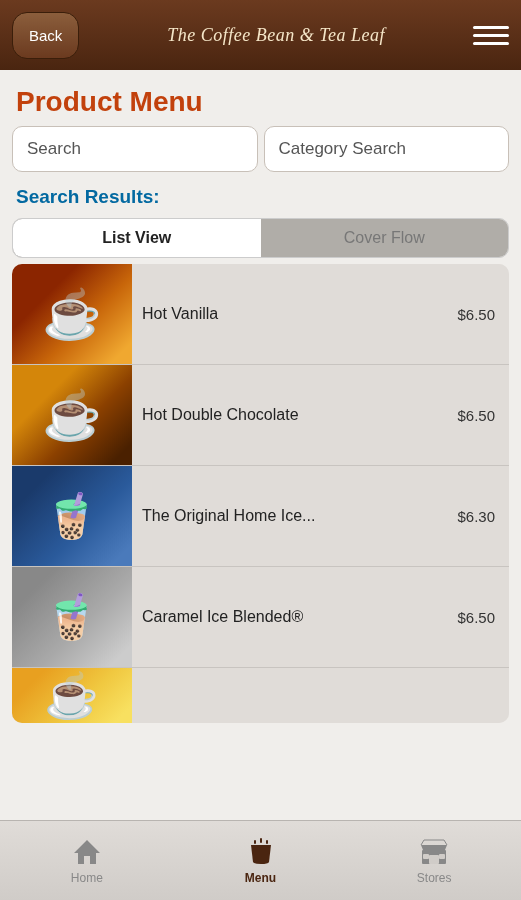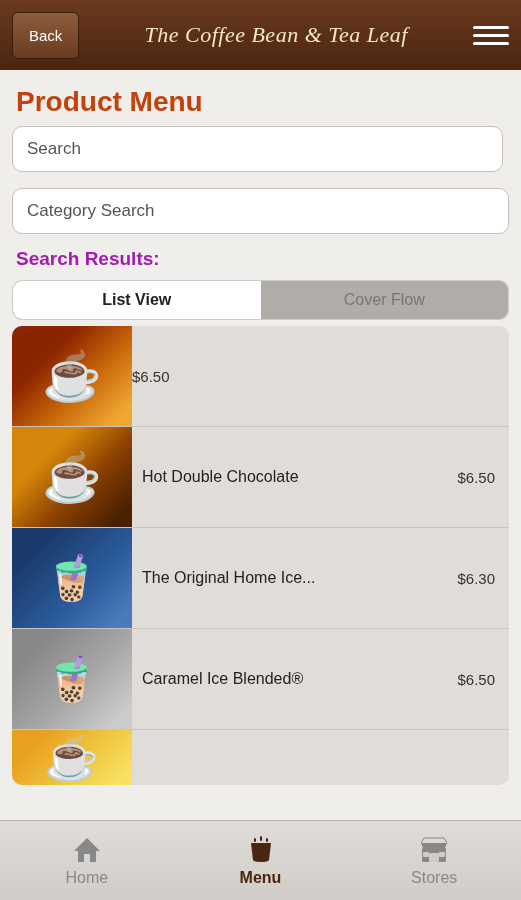--- a/index.html
+++ b/index.html
@@ -17,29 +17,29 @@
       background: linear-gradient(180deg, #6b3a1f 0%, #4a2510 100%);
       height: 70px;
       display: flex;
       align-items: center;
       justify-content: space-between;
       padding: 0 12px;
     }
     #back-btn {
       background: linear-gradient(180deg, #8b5e3c 0%, #6b3a1f 100%);
       border: 1px solid #3a1e0a;
-      border-radius: 6px;
+      border-radius: 15px;
       color: #fff;
       font-size: 15px;
       padding: 14px 16px;
       cursor: pointer;
     }
     #logo-text {
       color: #f5e6c8;
-      font-size: 22px;
+      font-size: 18px;
       font-family: Georgia, 'Times New Roman', serif;
       font-style: italic;
       flex: 1;
       text-align: center;
       letter-spacing: 0.5px;
     }
     #menu-icon {
       width: 36px;
       display: flex;
       flex-direction: column;
@@ -58,23 +58,22 @@
       background: #f0eeeb;
       padding: 16px 16px 8px 16px;
       font-size: 28px;
       font-weight: bold;
       color: #c2410c;
     }
 
     
     #search-row {
       display: flex;
-      gap: 16px;
+      gap: 0;
       padding: 0 12px 8px 12px;
-      flex-direction: column;
     }
     .search-btn {
       flex: 1;
       border: 1.5px solid #c8c0b8;
       background: #fff;
       border-radius: 10px;
       padding: 12px 14px;
       font-size: 17px;
       color: #555;
       cursor: pointer;
@@ -86,21 +85,21 @@
     }
     .search-btn:last-child {
       border-radius: 10px 10px 10px 10px;
     }
 
     
     #results-label {
       padding: 6px 16px 6px 16px;
       font-size: 19px;
       font-weight: bold;
-      color: #a21caf;
+      color: #0369a1;
       background: #f0eeeb;
     }
 
     
     #view-toggle {
       display: flex;
       margin: 4px 12px 6px 12px;
       border-radius: 10px;
       overflow: hidden;
       border: 1px solid #ccc;
@@ -246,21 +245,21 @@
     }
     .nav-item {
       display: flex;
       flex-direction: column;
       align-items: center;
       gap: 4px;
       cursor: pointer;
       flex: 1;
     }
     .nav-label {
-      font-size: 16px;
+      font-size: 12px;
       color: #888;
     }
     .nav-item.active .nav-label {
       color: #4a2510;
       font-weight: bold;
     }
 
     
     .nav-svg {
       width: 30px;
@@ -291,20 +290,21 @@
 
 <div id="view-toggle">
   <div class="toggle-tab active">List View</div>
   <div class="toggle-tab inactive">Cover Flow</div>
 </div>
 
 <div id="product-list">
 
 <div class="product-item">
       <div class="product-img img-hot-vanilla"></div>
+      <span class="product-name">Hot Vanilla</span>
       <span class="product-price">$6.50</span>
     </div>
     <div class="product-item">
       <div class="product-img img-hot-double"></div>
       <span class="product-name">Hot Double Chocolate</span>
       <span class="product-price">$6.50</span>
     </div>
     <div class="product-item">
       <div class="product-img img-mocha-ice"></div>
       <span class="product-name">The Original Home Ice...</span>

